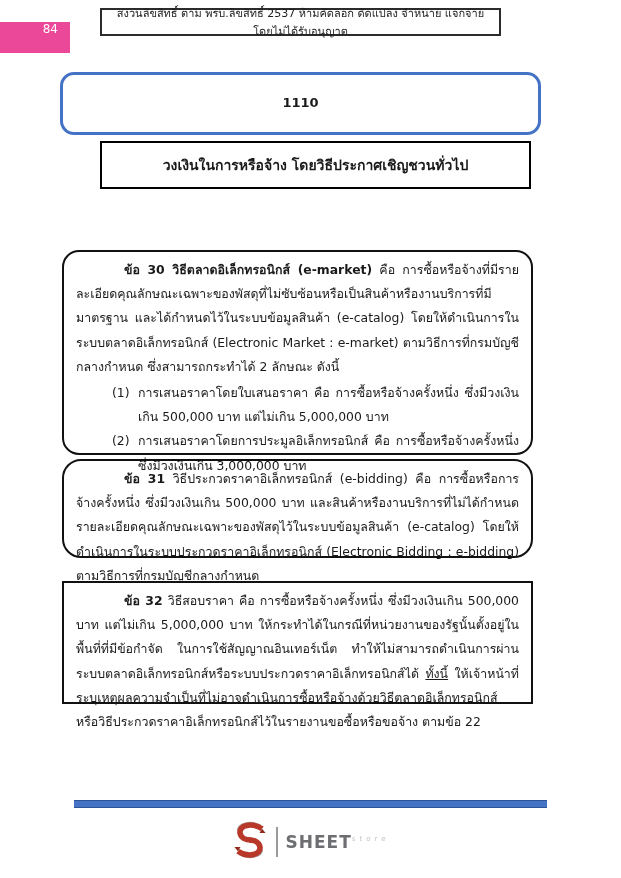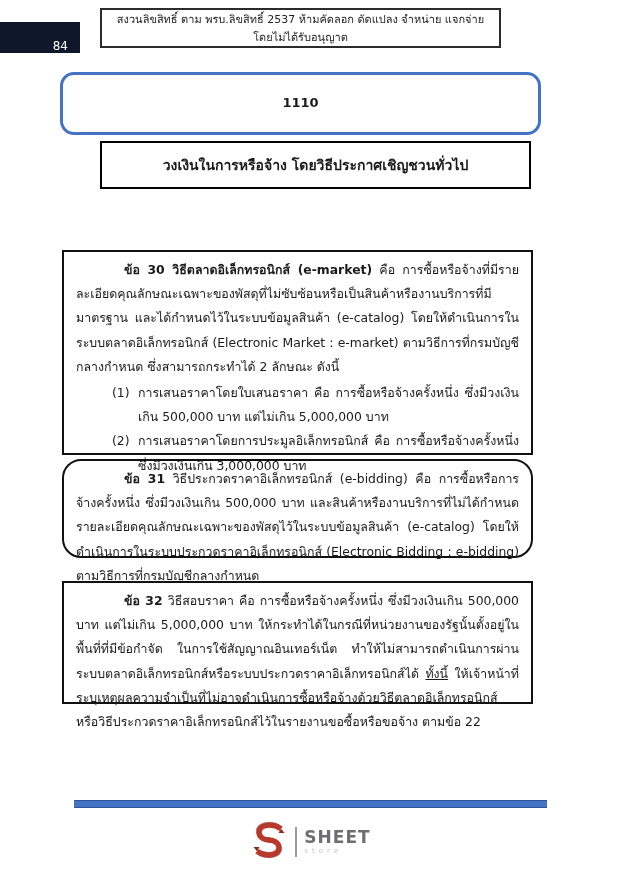--- a/index.html
+++ b/index.html
@@ -2,26 +2,26 @@
 <html><head>
 <meta charset="utf-8">
 <style>
   html,body{margin:0;padding:0;background:#ffffff;}
   .page{
     position:relative;width:621px;height:878px;background:#ffffff;overflow:hidden;
     font-family:"DejaVu Sans","Liberation Sans",sans-serif;color:#1a1a1a;
   }
   
   .pagenum-box{
-    position:absolute;left:0;top:22px;width:80px;height:31px;background:#0f172a;
-    color:#fff;display:flex;align-items:flex-end;justify-content:flex-end;
+    position:absolute;left:0;top:22px;width:70px;height:31px;background:#ec4899;
+    color:#fff;display:flex;align-items:flex-start;justify-content:flex-end;
     padding-right:12px;box-sizing:border-box;font-size:12px;
   }
   .copyright-box{
-    position:absolute;left:100px;top:8px;width:401px;height:40px;
+    position:absolute;left:100px;top:8px;width:401px;height:28px;
     border:2px solid #2b2b2b;box-sizing:border-box;
     display:flex;align-items:center;justify-content:center;
     font-size:11px;color:#1f1f1f;text-align:center;padding:0 5px;
   }
   
   .summary-box{
     position:absolute;left:60px;top:72px;width:481px;height:63px;
     border:3px solid #4472c4;border-radius:14px;box-sizing:border-box;
     display:flex;flex-direction:column;align-items:center;justify-content:center;
     font-weight:bold;font-size:13px;line-height:1.85;text-align:center;padding:0 14px;
@@ -45,35 +45,35 @@
     font-size:12.4px;line-height:1.95;text-align:justify;
     padding:6px 12px 4px 12px;
   }
   .article-box .para{margin:0;text-indent:48px;}
   .article-box .heading{font-weight:bold;}
   .article-box .emph{font-weight:normal;text-decoration:underline;}
   .items{margin-top:2px;}
   .item-row{display:flex;margin-left:36px;}
   .item-num{flex:0 0 26px;}
   .item-text{flex:1;text-align:justify;}
-  #article-1{top:250px;height:205px;}
+  #article-1{top:250px;height:205px;border-radius:17px;}
   #article-2{top:459px;height:99px;border-radius:19px;}
   #article-3{top:581px;height:123px;}
   
   .footer-bar{
     position:absolute;left:74px;top:800px;width:473px;height:8px;
     background:#4472c4;border-top:1px solid #2f5496;border-bottom:1px solid #2f5496;
     box-sizing:border-box;
   }
   .logo{
     position:absolute;left:0;top:816px;width:621px;height:52px;
     display:flex;align-items:center;justify-content:center;gap:7px;
   }
   .logo-divider{width:2px;height:30px;background:#9a9a9a;}
-  .logo-textwrap{display:flex;flex-direction:column;line-height:1;}
+  .logo-textwrap{display:flex;line-height:1;}
   .logo-brand{font-weight:bold;font-size:17px;color:#6d6e71;letter-spacing:1px;}
   .logo-sub{font-size:7px;color:#c4c4c4;letter-spacing:4px;margin-top:2px;}
 </style>
 </head>
 <body>
 
 <div class="page">
 
   <div class="pagenum-box">
     <span>84</span>

